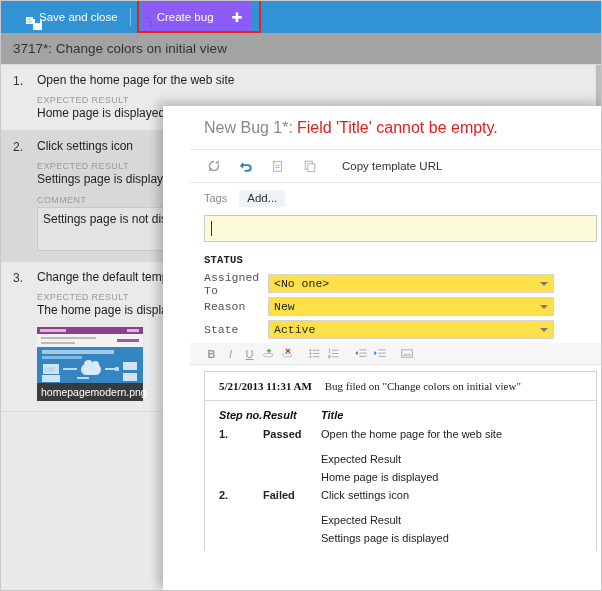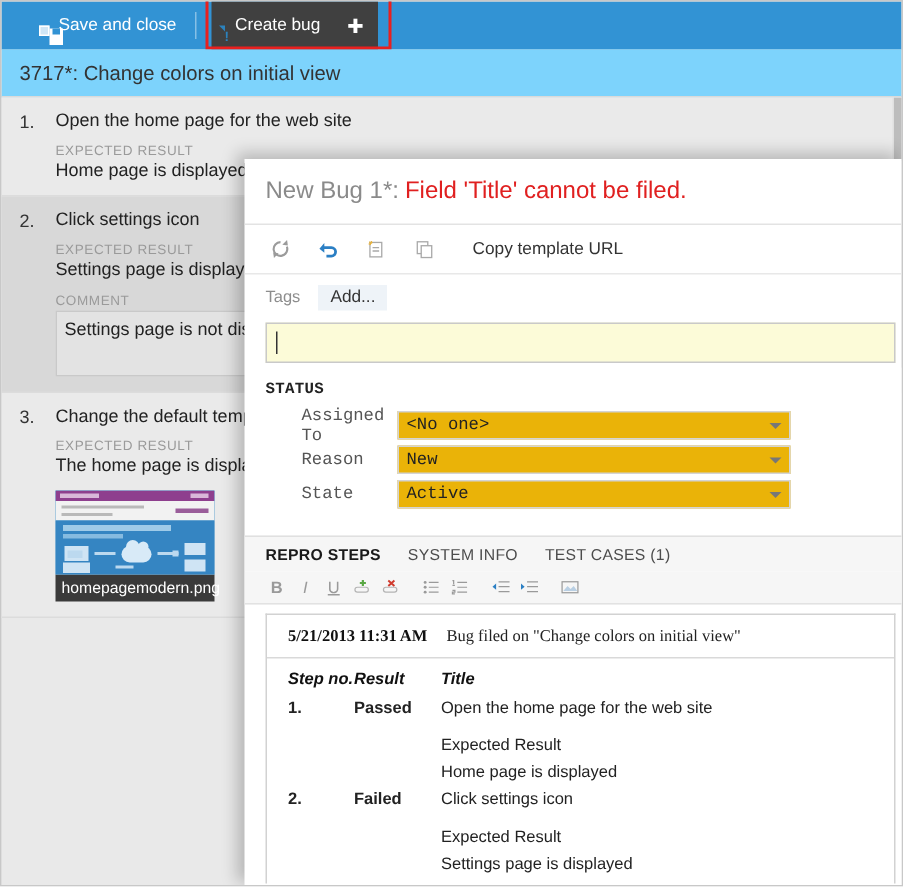--- a/index.html
+++ b/index.html
@@ -42,21 +42,21 @@
     margin: 0 4px;
   }
   .create-wrap {
     position: relative;
     margin-left: 6px;
   }
   .create-bug {
     display: flex; align-items: center;
     height: 32px;
     padding: 0 10px 0 9px;
-    background: #404040;
+    background: #8b5cf6;
     color: #fff;
     font-size: 11.5px;
     white-space: nowrap;
     cursor: default;
   }
   .create-bug .lbl { margin-left: 7px; margin-right: 18px; }
   .redbox {
     position: absolute;
     left: -4px; top: -3px;
     width: 124px; height: 35px;
@@ -112,21 +112,21 @@
     left:0; right:0; top:1px;
     text-align:center;
     font-size: 9px; font-weight:bold; color:#2b82bd;
     line-height: 12px;
   }
 
   
   .wi-title {
     position: absolute; left: 0; top: 32px;
     width: 100%; height: 32px;
-    background: #7dd3fc;
+    background: #a3a3a3;
     border-bottom: 1px solid #dadada;
     display: flex; align-items: center;
     padding-left: 12px;
     font-size: 13.5px;
     color: #333;
   }
 
   
   .steps-panel {
     position: absolute; left: 0; top: 64px;
@@ -220,20 +220,21 @@
   }
 
   
   .dialog {
     position: absolute;
     left: 162px; top: 105px;
     width: 440px; height: 486px;
     background: #ffffff;
     box-shadow: -5px -4px 10px rgba(0,0,0,.22);
     overflow: hidden;
+    padding-left: 27px;
   }
   .dlg-header {
     height: 44px;
     display: flex; align-items: center;
     padding-left: 14px;
     border-bottom: 1px solid #e3e3e3;
     font-size: 16px;
   }
   .dlg-header .newbug { color: #8a8a8a; }
   .dlg-header .err { color: #e02020; margin-left: 4px; }
@@ -299,27 +300,26 @@
   }
   .fld {
     display: flex; align-items: center;
     margin-bottom: 4px;
     height: 19px;
   }
   .fld-lbl {
     width: 64px;
     font-size: 11.5px;
     color: #555;
-    margin-left: 24px;
   }
   .fld-ctl {
     flex: 1;
     height: 19px;
     border: 1px solid #d4d4d4;
-    background: #eab308;
+    background: #fde047;
     display: flex; align-items: center;
     padding-left: 5px;
     font-size: 11.5px;
     color: #222;
     position: relative;
   }
   .fld-ctl .arrow {
     position: absolute; right: 5px; top: 7px;
     width: 0; height: 0;
     border-left: 4px solid transparent;
@@ -491,21 +491,21 @@
 
     <div class="panel-scroll">
       <div class="thumbbar"></div>
     </div>
   </div>
 
   <div class="dialog">
 
     <div class="dlg-header">
       <span class="newbug">New Bug 1*:</span>
-      <span class="err">Field 'Title' cannot be filed.</span>
+      <span class="err">Field 'Title' cannot be empty.</span>
     </div>
 
     <div class="dlg-toolbar">
       <div class="tool-ic">
         <svg width="14" height="14" viewBox="0 0 16 16">
             <path d="M8 2a6 6 0 1 0 5.6 3.9l-1.5.6A4.4 4.4 0 1 1 8 3.6z" fill="#9b9b9b"></path>
             <path d="M13 1.2l.6 4.2-4.2-.6z" fill="#9b9b9b"></path>
             <path d="M3 14.8L2.4 10.6l4.2.6z" fill="#9b9b9b"></path>
           </svg>
       </div>
@@ -559,25 +559,20 @@
         <div class="fld">
           <span class="fld-lbl">State</span>
           <span class="fld-ctl">
             <span>Active</span>
             <span class="arrow"></span>
           </span>
         </div>
       </div>
     </div>
 
-    <div class="tabs">
-      <span class="tab active">REPRO STEPS</span>
-      <span class="tab">SYSTEM INFO</span>
-      <span class="tab">TEST CASES (1)</span>
-    </div>
 
     <div class="rt-toolbar">
       <span class="rt-ic" style="font-weight:bold">B</span>
       <span class="rt-ic" style="font-style:italic">I</span>
       <span class="rt-ic" style="text-decoration:underline">U</span>
       <span class="rt-ic">
         <svg width="13" height="13" viewBox="0 0 16 16">
             <rect x="2" y="8" width="11" height="4" rx="2" fill="none" stroke="#b4b4b4"></rect>
             <path d="M6 4.5h5M8.5 2v5" stroke="#5aa845" stroke-width="1.8"></path>
           </svg>

